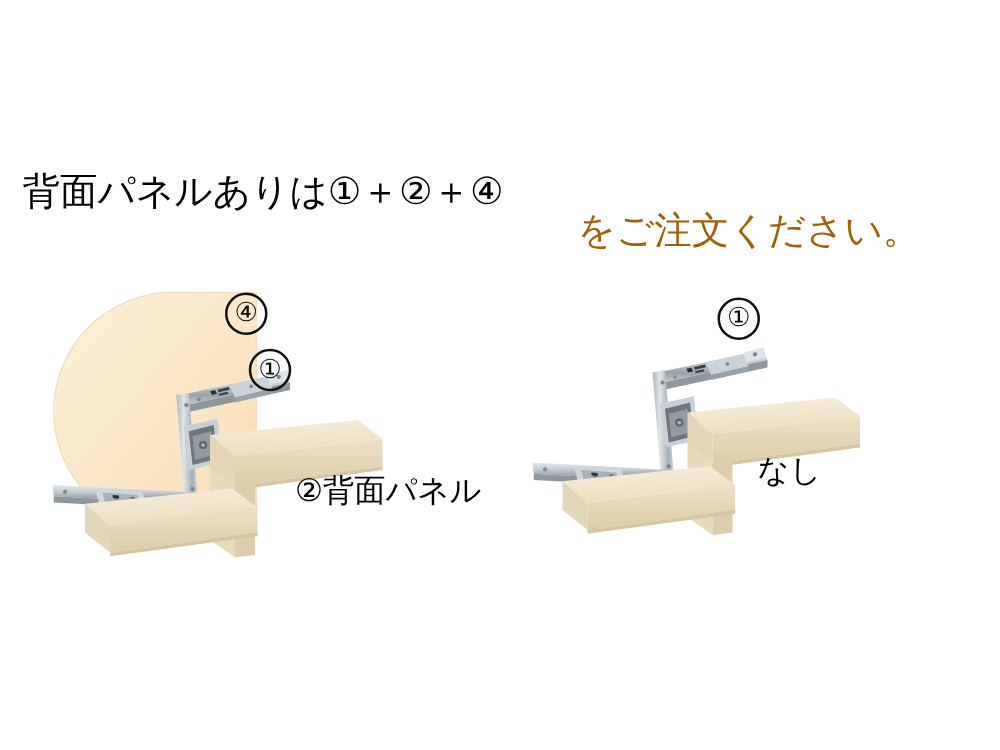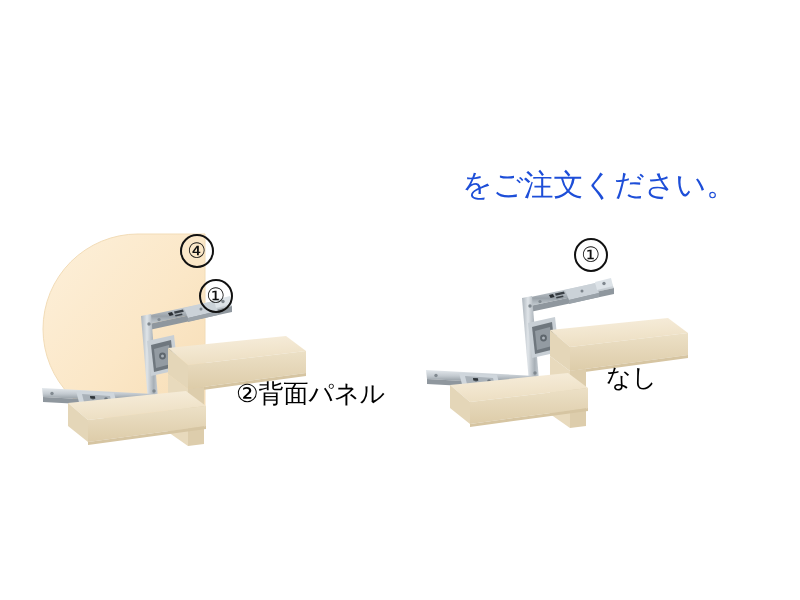--- a/index.html
+++ b/index.html
@@ -31,21 +31,21 @@
     white-space: nowrap;
     color: #000;
   }
   .headline-suffix {
     position: absolute;
     left: 462px;
     top: 165px;
     font-size: 30px;
     line-height: 40px;
     white-space: nowrap;
-    color: #1d4ed8;
+    color: #a16207;
   }
 
   
   .stage {
     position: absolute;
     overflow: visible;
   }
   #stage-left  { left: 18px;  top: 228px; width: 420px; height: 230px; }
   #stage-right { left: 418px; top: 228px; width: 382px; height: 230px; }
 
@@ -81,20 +81,21 @@
   }
   .caption .l2 { display: block; text-align: center; }
 
   #caption-left  { left: 236px; top: 378px; }
   #caption-right { left: 606px; top: 362px; }
 </style>
 </head>
 <body>
 
 <div class="headline">
+  <div class="headline-line">背面パネルありは①＋②＋④</div>
 </div>
 <div class="headline-suffix">をご注文ください。</div>
 
 <div class="stage" id="stage-left">
   <svg width="420" height="230" viewBox="0 0 420 230" xmlns="http://www.w3.org/2000/svg">
     <defs>
       <linearGradient id="lg-cream" x1="0" y1="0" x2="1" y2="1">
         <stop offset="0%" stop-color="#fdf0da"></stop>
         <stop offset="55%" stop-color="#fbe7c7"></stop>
         <stop offset="100%" stop-color="#f6dcb4"></stop>

